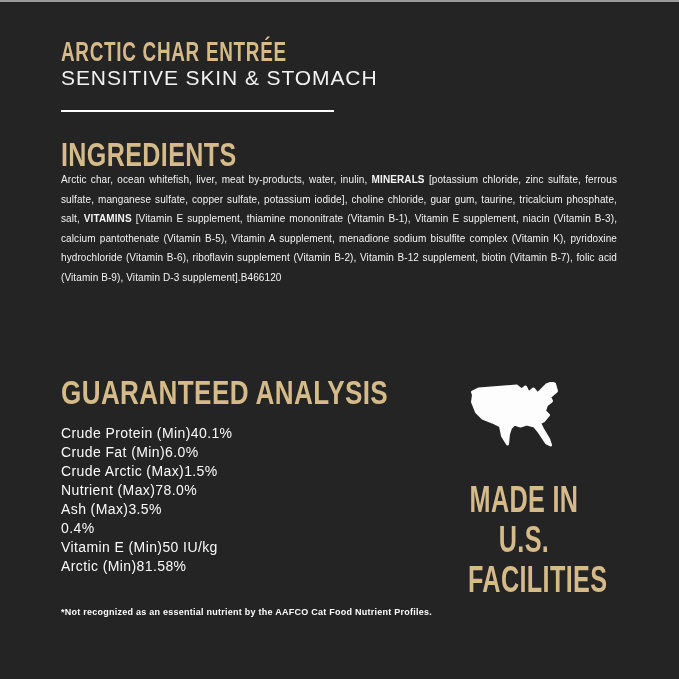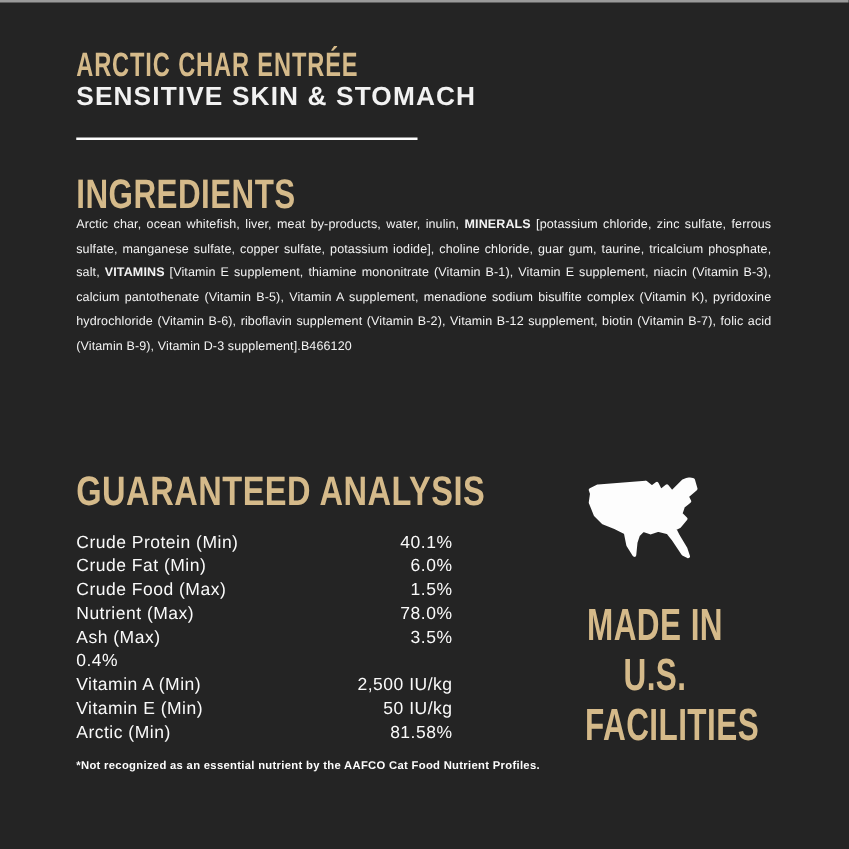--- a/index.html
+++ b/index.html
@@ -27,21 +27,21 @@
     display: inline-block;
   }
   .title {
     left: 61px; top: 38px;
     font-size: 27px; line-height: 28px; letter-spacing: 1px;
     transform: scaleX(0.70);
   }
   .subtitle {
     left: 61px; top: 66px;
     font-size: 21px; line-height: 23px; letter-spacing: 0.9px;
-    font-weight: 700; color: #f2f2f2; white-space: nowrap;
+    font-weight: 400; color: #f2f2f2; white-space: nowrap;
   }
   .divider {
     left: 61px; top: 110px; width: 273px; height: 2px;
     background: #fdfdfd;
   }
   .ingredients-heading {
     left: 61px; top: 138px;
     font-size: 33px; line-height: 34px; letter-spacing: 0.5px;
     transform: scaleX(0.76);
   }
@@ -55,21 +55,21 @@
   .ga-heading {
     left: 61px; top: 376px;
     font-size: 33px; line-height: 34px; letter-spacing: 0.5px;
     transform: scaleX(0.79);
   }
   .ga-table {
     left: 61px; top: 424px; width: 301px;
     font-size: 14px; letter-spacing: 0.4px; color: #fafafa;
   }
   .ga-row {
-    display: flex; justify-content: space-between;
+    display: flex; 
     height: 19px; line-height: 19px;
   }
   .footnote {
     left: 61px; top: 607px;
     font-size: 9px; letter-spacing: 0.25px; font-weight: 700;
     color: #fdfdfd; white-space: nowrap;
   }
   .usa-map {
     left: 464px; top: 382px; width: 121px; height: 76px;
   }
@@ -100,37 +100,33 @@
 <div class="abs ga-table">
     <div class="ga-row">
     <span>Crude Protein (Min)</span>
     <span>40.1%</span>
   </div>
     <div class="ga-row">
     <span>Crude Fat (Min)</span>
     <span>6.0%</span>
   </div>
     <div class="ga-row">
-    <span>Crude Food (Max)</span>
+    <span>Crude Arctic (Max)</span>
     <span>1.5%</span>
   </div>
     <div class="ga-row">
     <span>Nutrient (Max)</span>
     <span>78.0%</span>
   </div>
     <div class="ga-row">
     <span>Ash (Max)</span>
     <span>3.5%</span>
   </div>
     <div class="ga-row">
     <span>0.4%</span>
-  </div>
-    <div class="ga-row">
-    <span>Vitamin A (Min)</span>
-    <span>2,500 IU/kg</span>
   </div>
     <div class="ga-row">
     <span>Vitamin E (Min)</span>
     <span>50 IU/kg</span>
   </div>
     <div class="ga-row">
     <span>Arctic (Min)</span>
     <span>81.58%</span>
   </div>
   </div>

